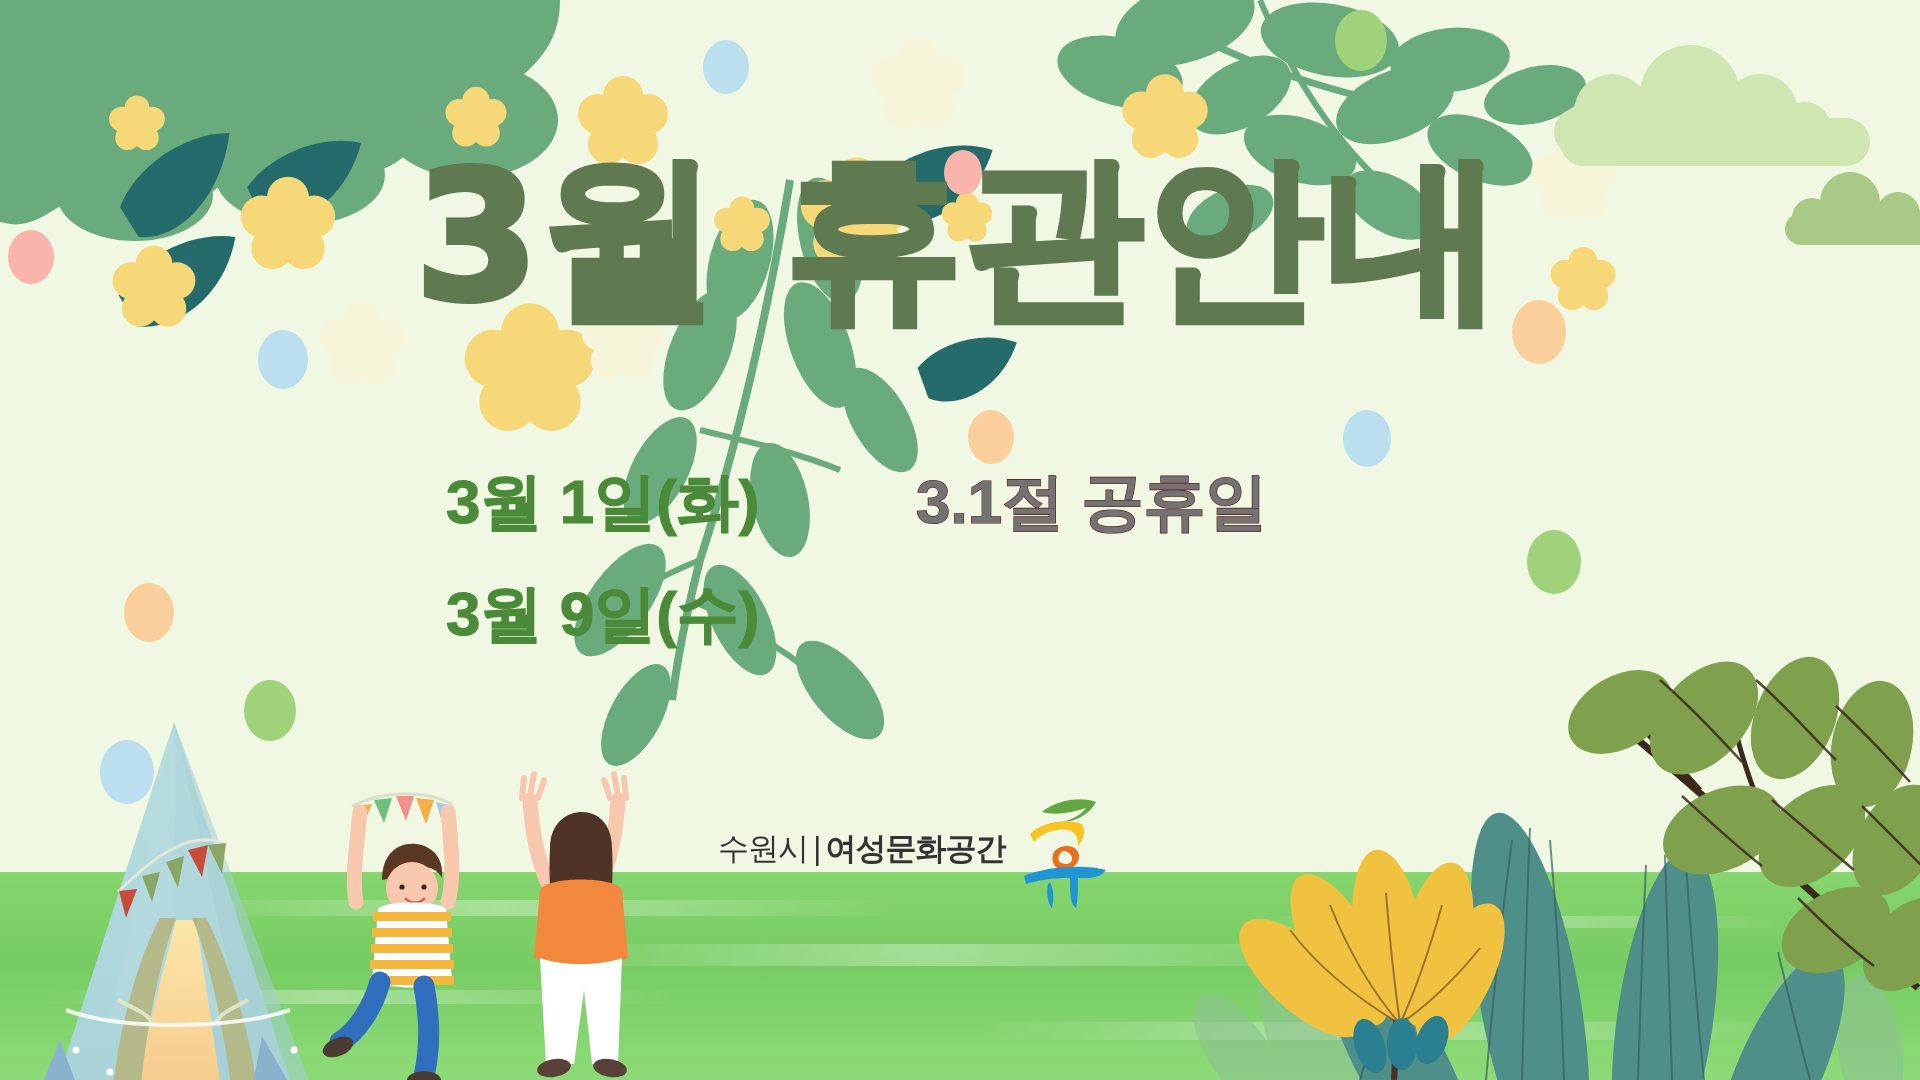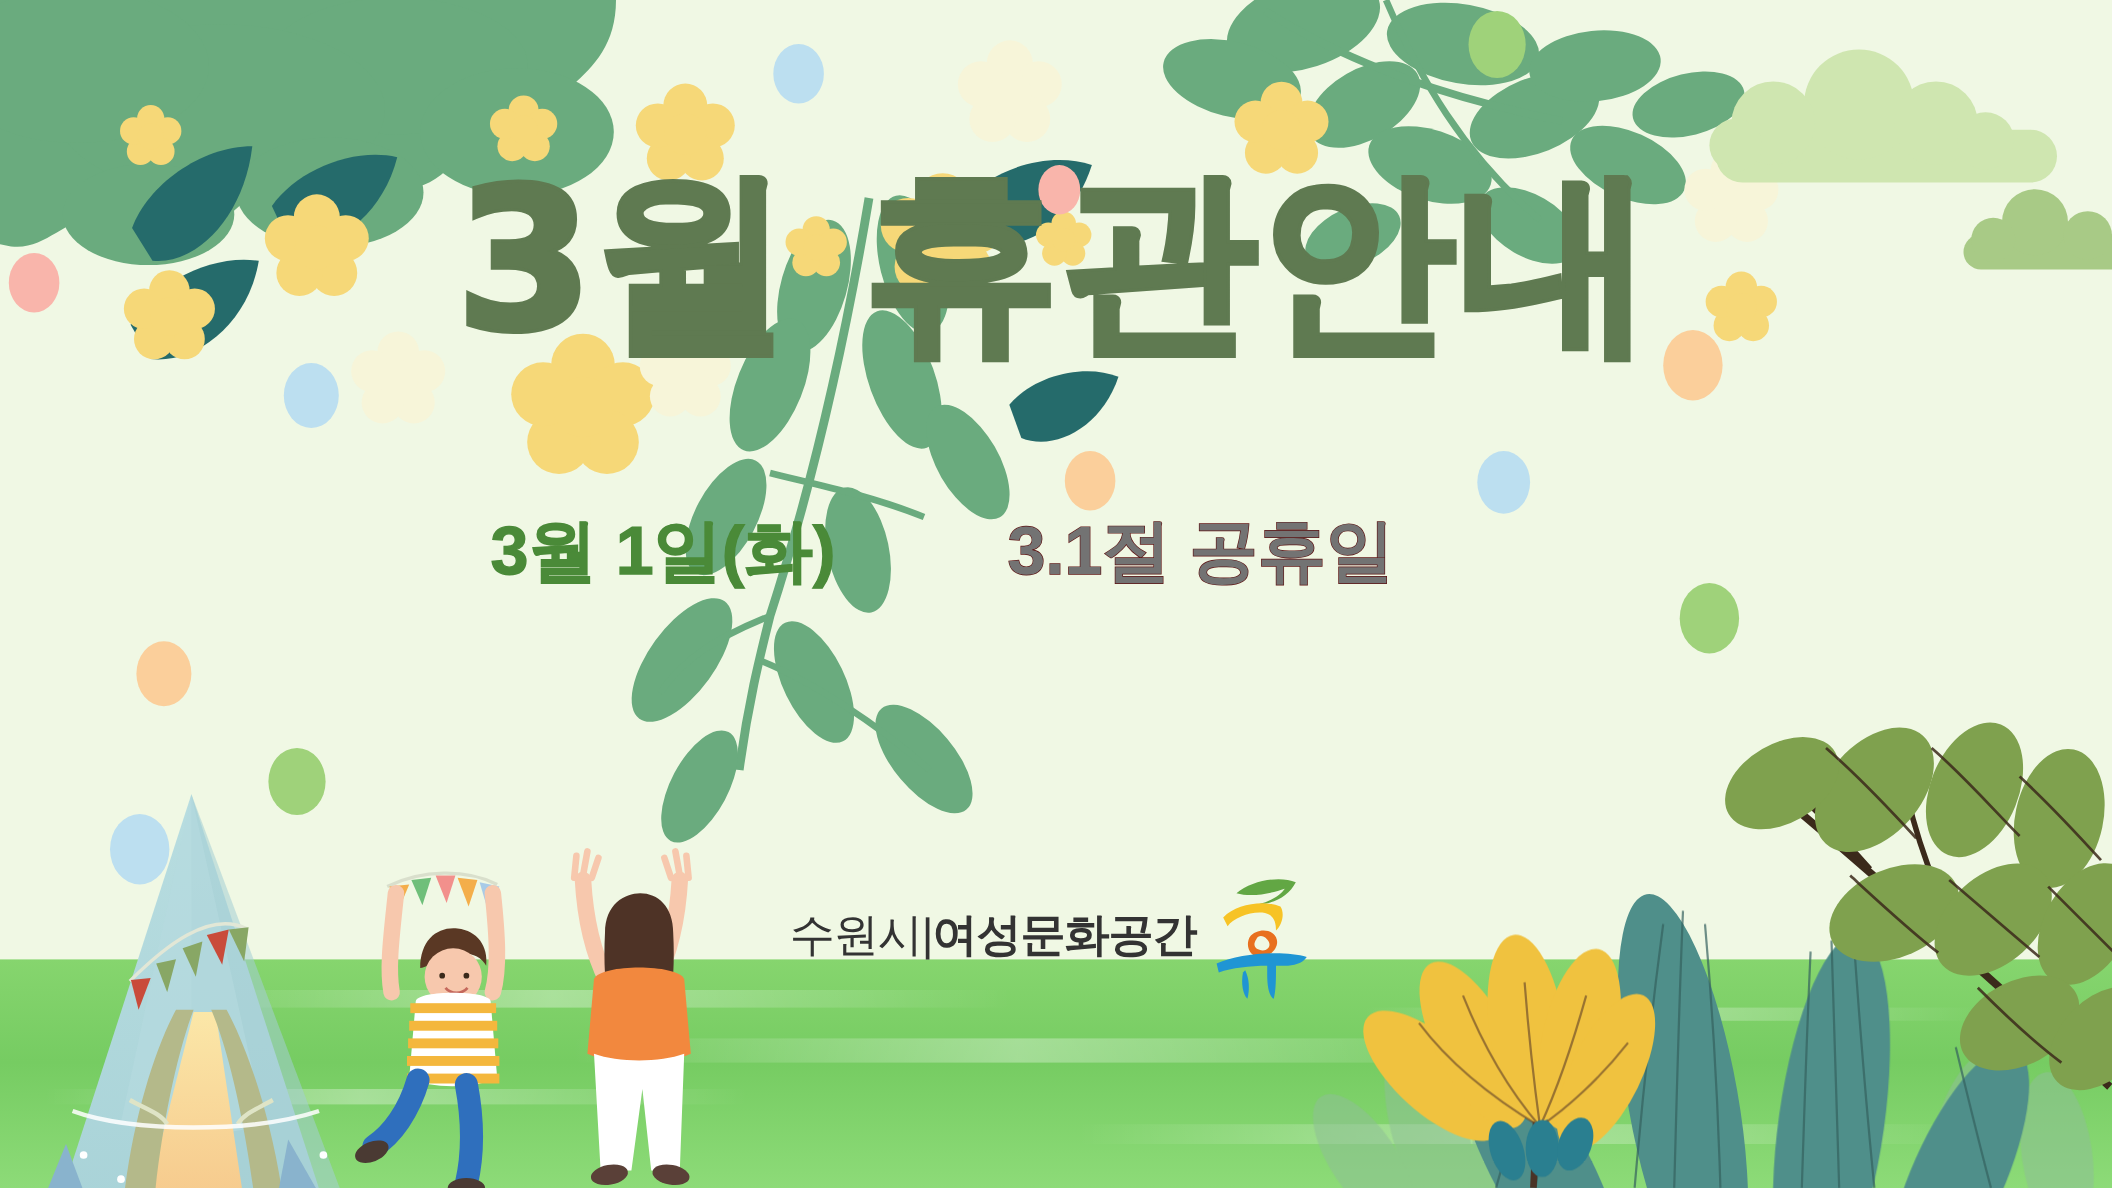--- a/index.html
+++ b/index.html
@@ -85,25 +85,25 @@
   
   .logo {
     position: absolute;
     left: 718px;
     top: 790px;
     display: flex;
     align-items: center;
     gap: 14px;
   }
   .logo-text {
-    font-size: 41px;
+    font-size: 31px;
     line-height: 1;
     color: #333333;
     white-space: nowrap;
-    font-family: Liberation Sans, sans-serif;
+    font-family: Liberation Mono, monospace;
   }
   .logo-text .lt-light { font-weight: 400; letter-spacing: -1px; }
   .logo-text .lt-bold  { font-weight: 700; letter-spacing: -1px; }
   .logo-mark { width: 92px; height: 120px; display: block; }
 
   
   .dot { position: absolute; border-radius: 50%; }
 </style>
 </head>
 <body>
@@ -554,20 +554,21 @@
   <div class="title-wrap">
     <span class="title">3월  휴관안내</span>
   </div>
 
   <div class="info">
     <div class="info-row">
       <span class="info-date">3월 1일(화)</span>
       <span class="info-desc">3.1절 공휴일</span>
     </div>
     <div class="info-row">
+      <span class="info-date">3월 9일(수)</span>
     </div>
   </div>
 
   <div class="logo">
     <div class="logo-text">
       <span class="lt-light">수원시</span><span class="lt-light">|</span><span class="lt-bold">여성문화공간</span>
     </div>
     <svg class="logo-mark" viewBox="0 0 92 120" xmlns="http://www.w3.org/2000/svg">
       <path d="M22,22 C36,10 62,6 76,12 C70,24 56,32 42,32 C52,30 62,24 66,18 C54,22 36,26 22,22 Z" fill="#62a744"></path>
       <path d="M10,44 C22,32 46,28 62,34 C66,40 64,50 58,56 C58,48 56,42 48,40 C36,38 20,44 14,52 Z" fill="#f7c325"></path>

